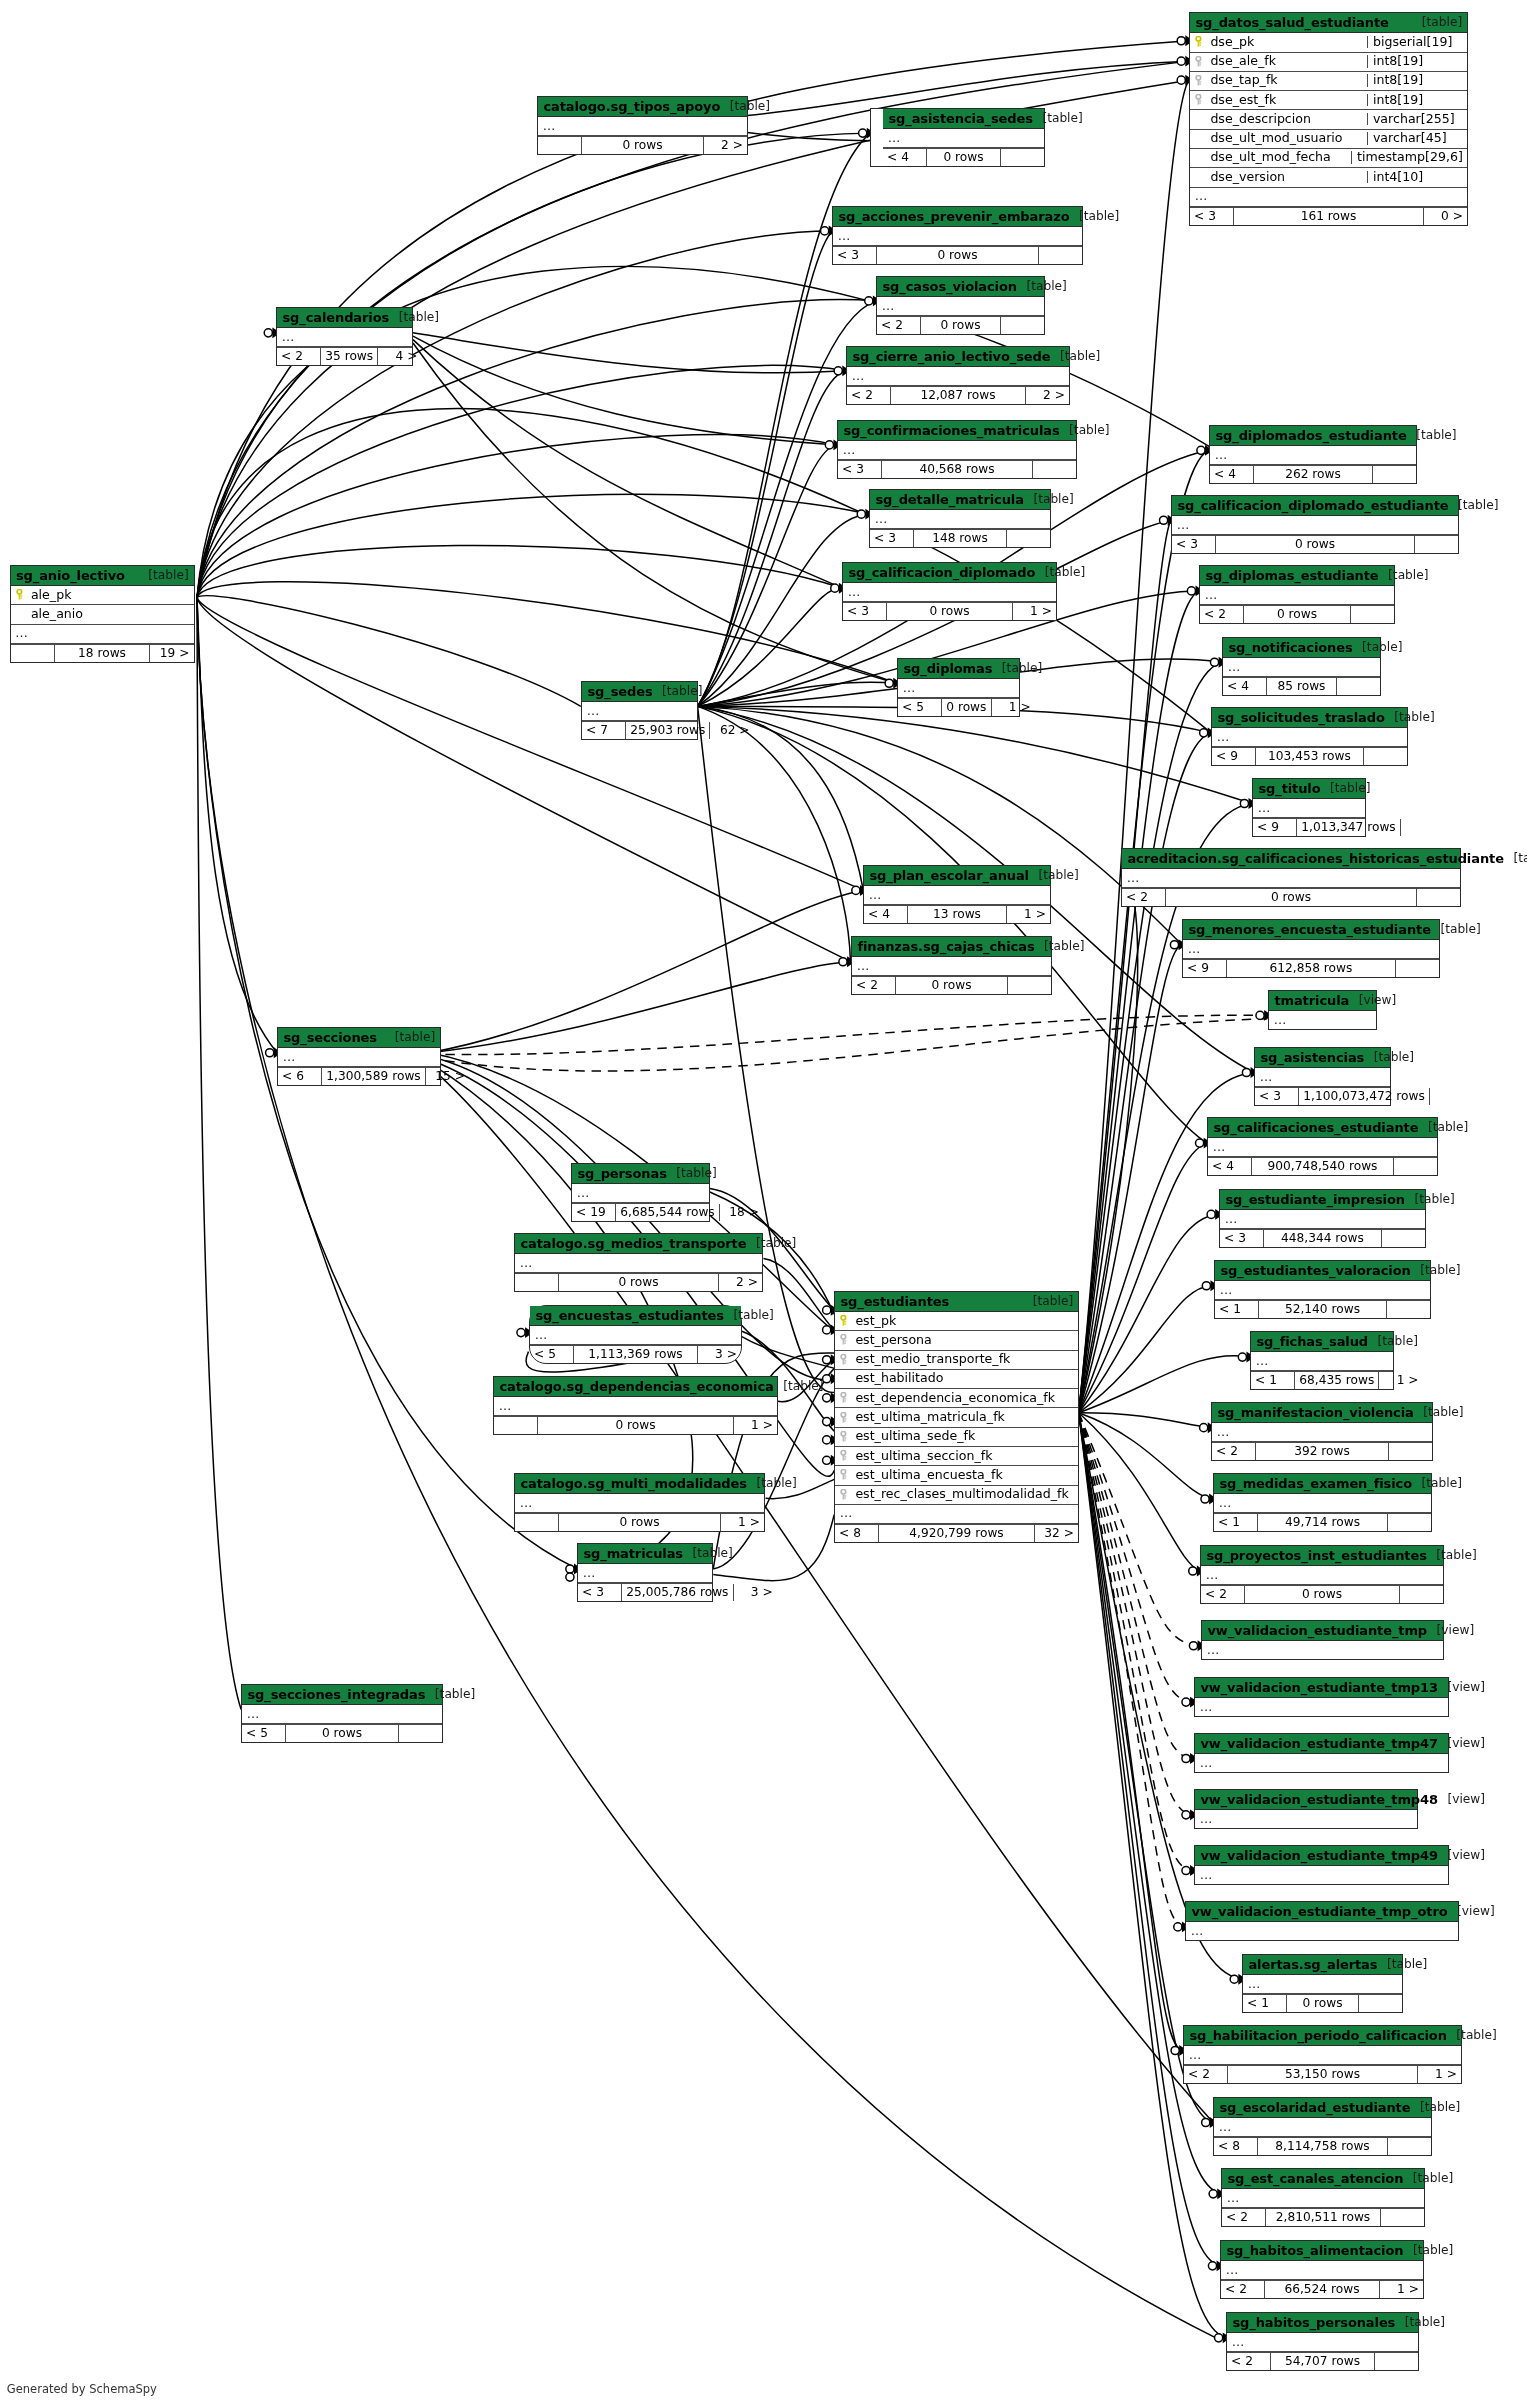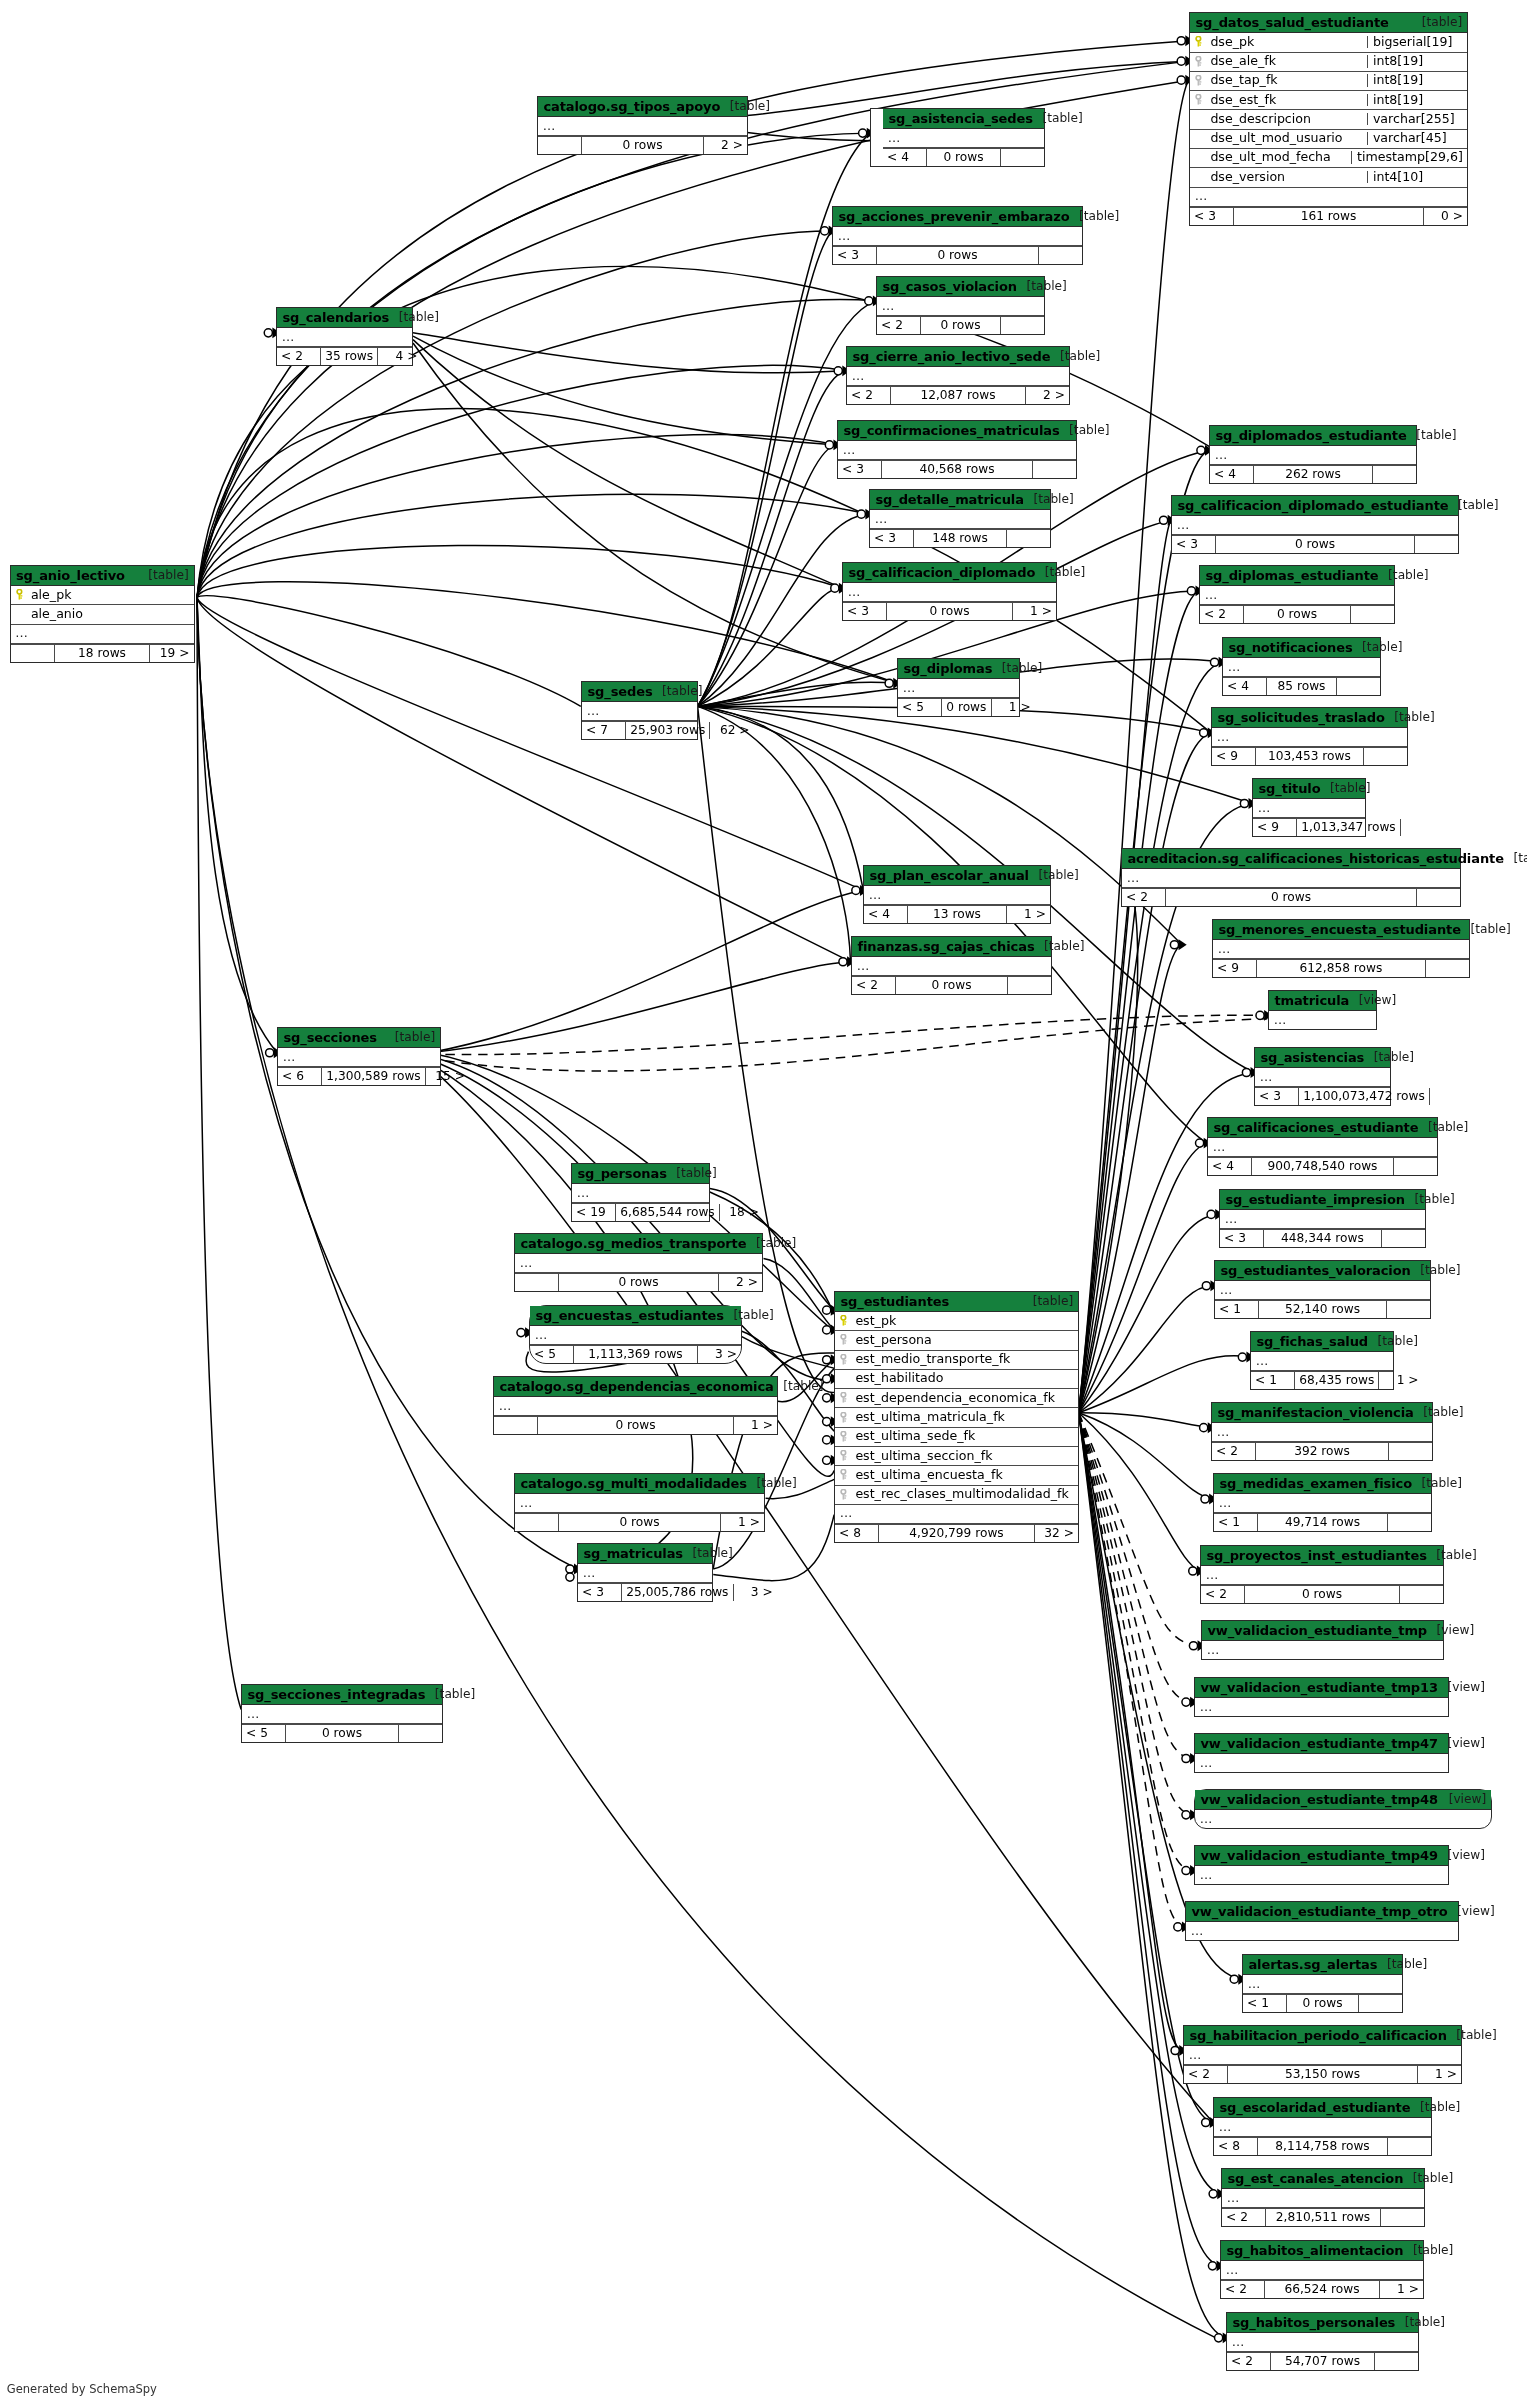--- a/index.html
+++ b/index.html
@@ -817,21 +817,21 @@
           <span class="tname">acreditacion.sg_calificaciones_historicas_estudiante</span>
           <span class="ttype">[table]</span>
         </div>
         <div class="col dots">…</div>
         <div class="foot">
           <div class="lft">&lt; 2</div>
           <div class="mid">0 rows</div>
           <div class="rgt"></div>
         </div>
       </div>
-      <div class="node" style="left: 1182px; top: 919px; width: 258px; margin-left: 30px;">
+      <div class="node" style="left: 1182px; top: 919px; width: 258px;">
         <div class="hdr">
           <span class="tname">sg_menores_encuesta_estudiante</span>
           <span class="ttype">[table]</span>
         </div>
         <div class="col dots">…</div>
         <div class="foot">
           <div class="lft">&lt; 9</div>
           <div class="mid">612,858 rows</div>
           <div class="rgt"></div>
         </div>
@@ -953,21 +953,21 @@
         </div>
         <div class="col dots dots-only">…</div>
       </div>
       <div class="node" style="left: 1194px; top: 1733px; width: 255px;">
         <div class="hdr">
           <span class="tname">vw_validacion_estudiante_tmp47</span>
           <span class="ttype">[view]</span>
         </div>
         <div class="col dots dots-only">…</div>
       </div>
-      <div class="node" style="left: 1194px; top: 1789px; width: 298px; border-radius: 12px;">
+      <div class="node" style="left: 1194px; top: 1789px; width: 224px;">
         <div class="hdr">
           <span class="tname">vw_validacion_estudiante_tmp48</span>
           <span class="ttype">[view]</span>
         </div>
         <div class="col dots dots-only">…</div>
       </div>
       <div class="node" style="left: 1194px; top: 1845px; width: 255px;">
         <div class="hdr">
           <span class="tname">vw_validacion_estudiante_tmp49</span>
           <span class="ttype">[view]</span>

